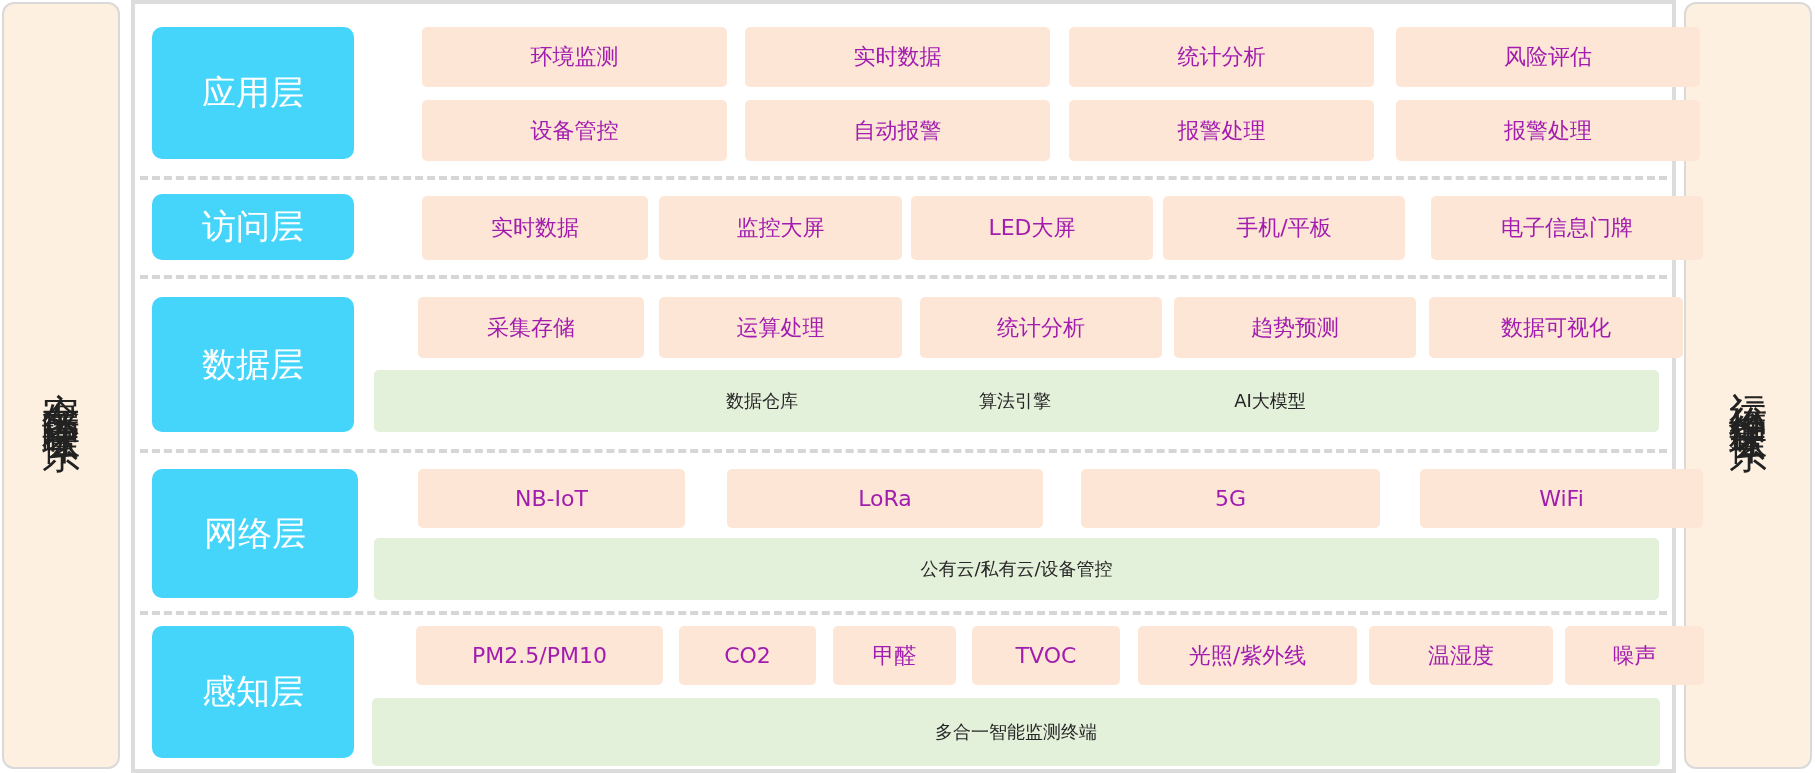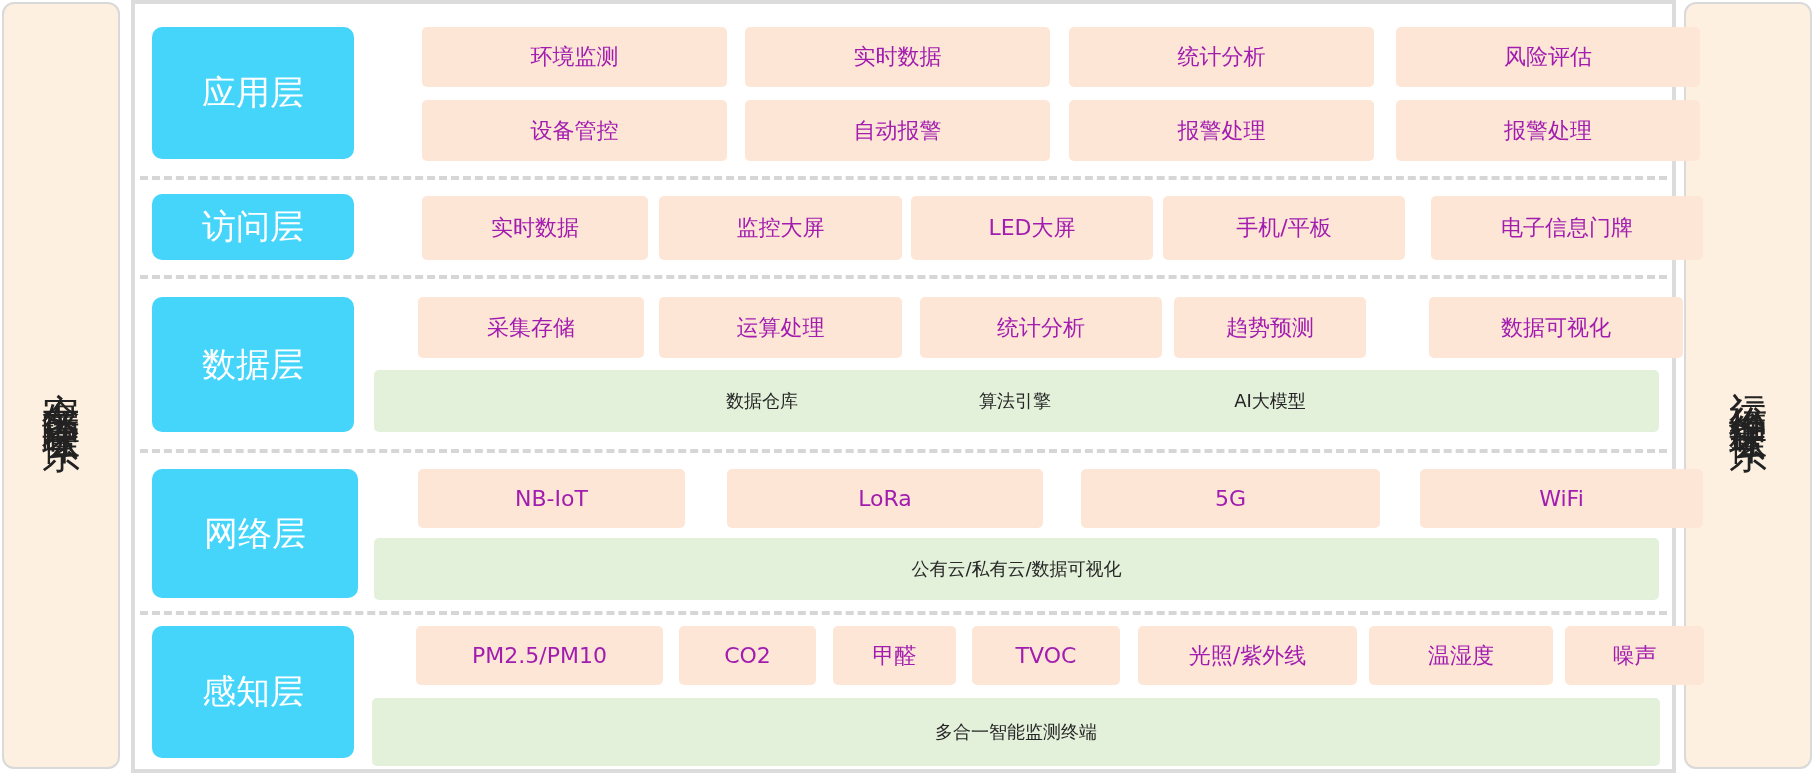--- a/index.html
+++ b/index.html
@@ -76,36 +76,36 @@
 <div class="abs cell" style="left:867px; top:196px; width:242px; height:64px;">LED大屏</div>
 <div class="abs cell" style="left:1119px; top:196px; width:242px; height:64px;">手机/平板</div>
 <div class="abs cell" style="left:1387px; top:196px; width:272px; height:64px;">电子信息门牌</div>
 
 <div class="sep" style="left:140px; width:1527px; top:275px;"></div>
 
 <div class="abs layer" style="left:152px; top:297px; width:202px; height:135px;">数据层</div>
 <div class="abs cell" style="left:374px; top:297px; width:226px; height:61px;">采集存储</div>
 <div class="abs cell" style="left:615px; top:297px; width:243px; height:61px;">运算处理</div>
 <div class="abs cell" style="left:876px; top:297px; width:242px; height:61px;">统计分析</div>
-<div class="abs cell" style="left:1130px; top:297px; width:192px; height:61px;">趋势预测</div>
+<div class="abs cell" style="left:1130px; top:297px; width:242px; height:61px;">趋势预测</div>
 <div class="abs cell" style="left:1385px; top:297px; width:254px; height:61px;">数据可视化</div>
 <div class="abs bar" style="left:374px; top:370px; width:1285px; height:62px;">
   <span class="data-bar-text" style="left:388px;">数据仓库</span>
   <span class="data-bar-text" style="left:641px;">算法引擎</span>
   <span class="data-bar-text" style="left:896px;">AI大模型</span>
 </div>
 
 <div class="sep" style="left:140px; width:1527px; top:449px;"></div>
 
 <div class="abs layer" style="left:152px; top:469px; width:206px; height:129px;">网络层</div>
 <div class="abs cell" style="left:374px; top:469px; width:267px; height:59px;">NB-IoT</div>
 <div class="abs cell" style="left:683px; top:469px; width:316px; height:59px;">LoRa</div>
 <div class="abs cell" style="left:1037px; top:469px; width:299px; height:59px;">5G</div>
 <div class="abs cell" style="left:1376px; top:469px; width:283px; height:59px;">WiFi</div>
-<div class="abs bar" style="left:374px; top:538px; width:1285px; height:62px;">公有云/私有云/数据可视化</div>
+<div class="abs bar" style="left:374px; top:538px; width:1285px; height:62px;">公有云/私有云/设备管控</div>
 
 <div class="sep" style="left:140px; width:1527px; top:611px;"></div>
 
 <div class="abs layer" style="left:152px; top:626px; width:202px; height:132px;">感知层</div>
 <div class="abs cell" style="left:372px; top:626px; width:247px; height:59px;">PM2.5/PM10</div>
 <div class="abs cell" style="left:635px; top:626px; width:137px; height:59px;">CO2</div>
 <div class="abs cell" style="left:789px; top:626px; width:123px; height:59px;">甲醛</div>
 <div class="abs cell" style="left:928px; top:626px; width:148px; height:59px;">TVOC</div>
 <div class="abs cell" style="left:1094px; top:626px; width:219px; height:59px;">光照/紫外线</div>
 <div class="abs cell" style="left:1325px; top:626px; width:184px; height:59px;">温湿度</div>

